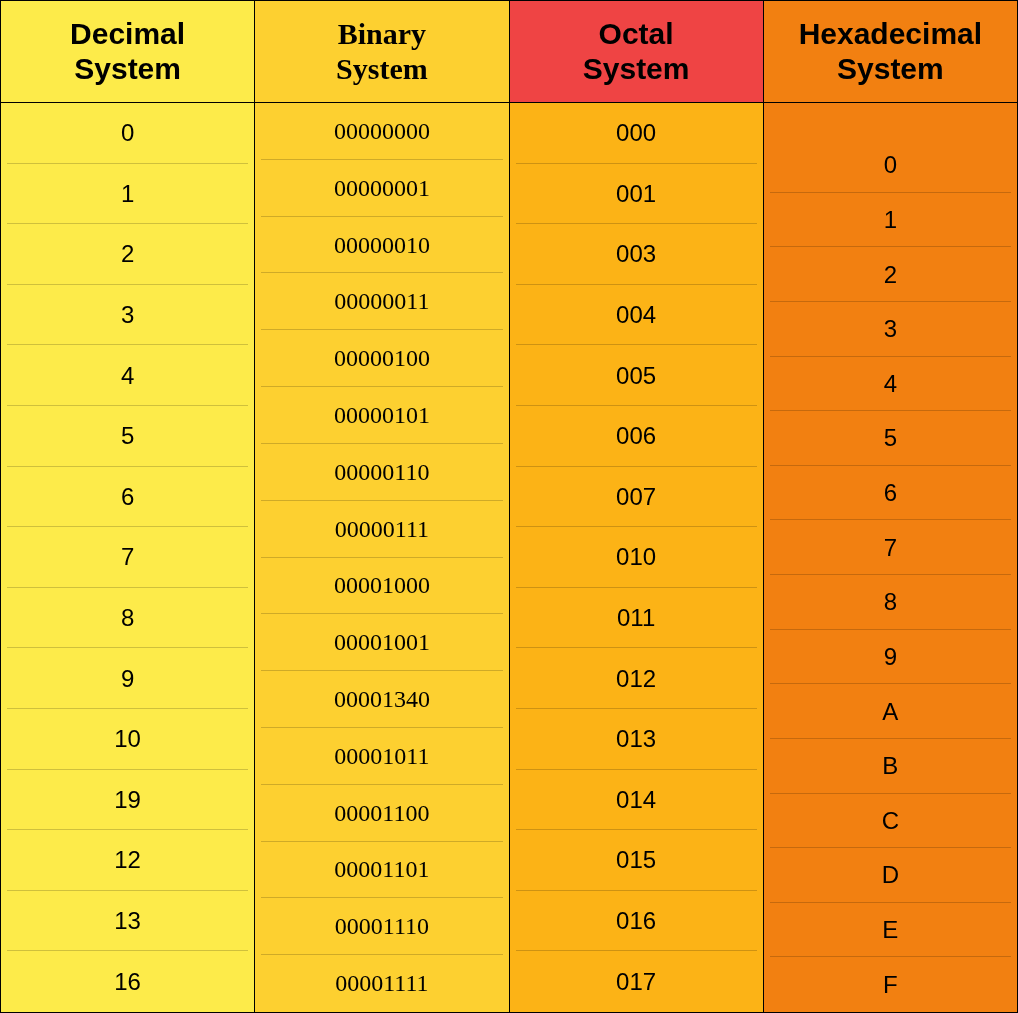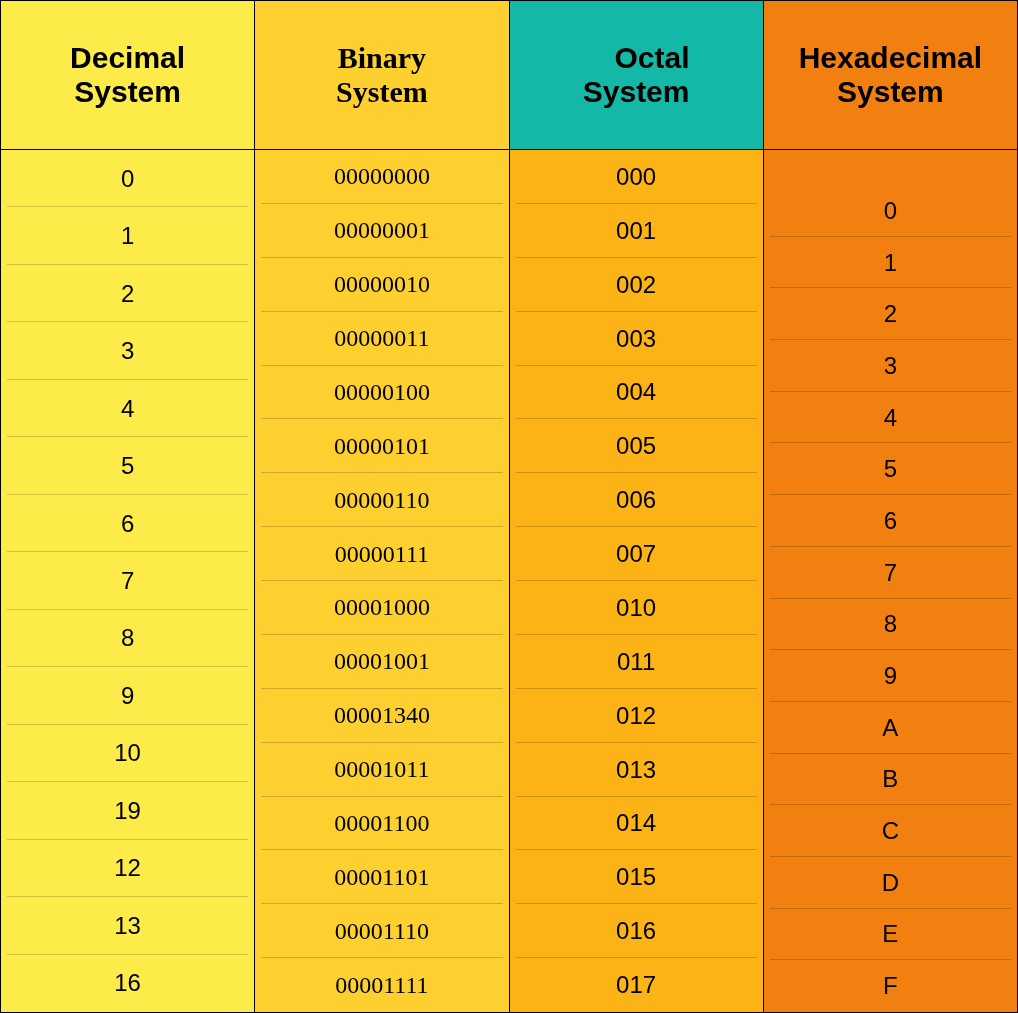--- a/index.html
+++ b/index.html
@@ -26,35 +26,35 @@
       border-right: 1px solid #000;
     }
     .col:last-child {
       border-right: none;
     }
     .col-0 { background: #fdeb4a; }
     .col-1 { background: #fdd030; font-family: Liberation Serif, serif; }
     .col-2 { background: #fcb316; }
     .col-3 { background: #f28011; gap: 35px; }
     .header {
-      height: 149px;
+      height: 102px;
       display: flex;
       align-items: center;
       justify-content: center;
       border-bottom: 1px solid #000;
       font-weight: 700;
       font-size: 30px;
       text-align: center;
       line-height: 1.15;
       color: #000;
       padding: 0 8px;
     }
     .h-0 { background: #fdeb4a; }
     .h-1 { background: #fdd030; }
-    .h-2 { background: #14b8a6; text-align: right; }
+    .h-2 { background: #ef4444; }
     .h-3 { background: #f28011; }
     .cells {
       flex: 1;
       display: flex;
       flex-direction: column;
     }
     .cell {
       flex: 1;
       display: flex;
       align-items: center;
@@ -116,21 +116,20 @@
         <div class="cell">00001101</div>
         <div class="cell">00001110</div>
         <div class="cell">00001111</div>
       </div>
   </div>
   <div class="col col-2">
     <div class="header h-2">Octal<br>System</div>
     <div class="cells">
         <div class="cell">000</div>
         <div class="cell">001</div>
-        <div class="cell">002</div>
         <div class="cell">003</div>
         <div class="cell">004</div>
         <div class="cell">005</div>
         <div class="cell">006</div>
         <div class="cell">007</div>
         <div class="cell">010</div>
         <div class="cell">011</div>
         <div class="cell">012</div>
         <div class="cell">013</div>
         <div class="cell">014</div>

